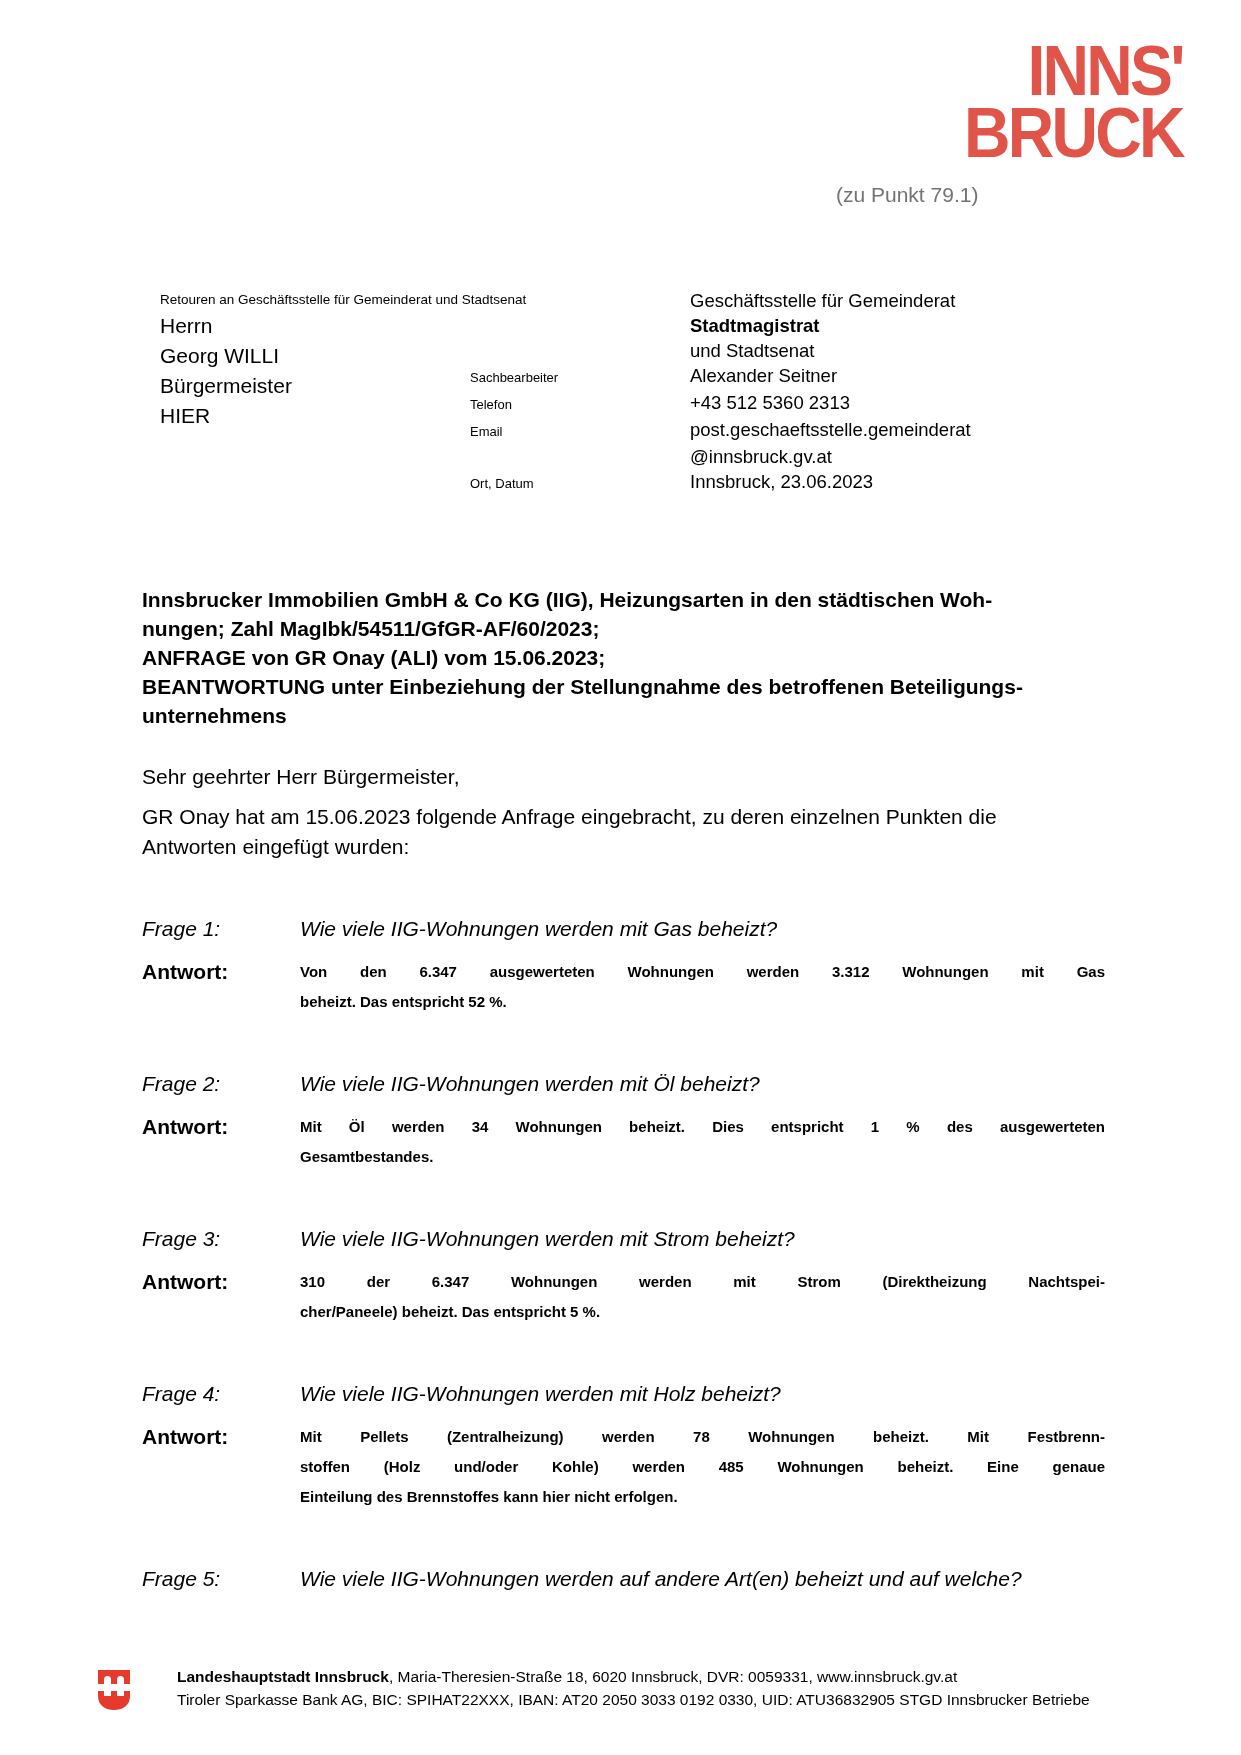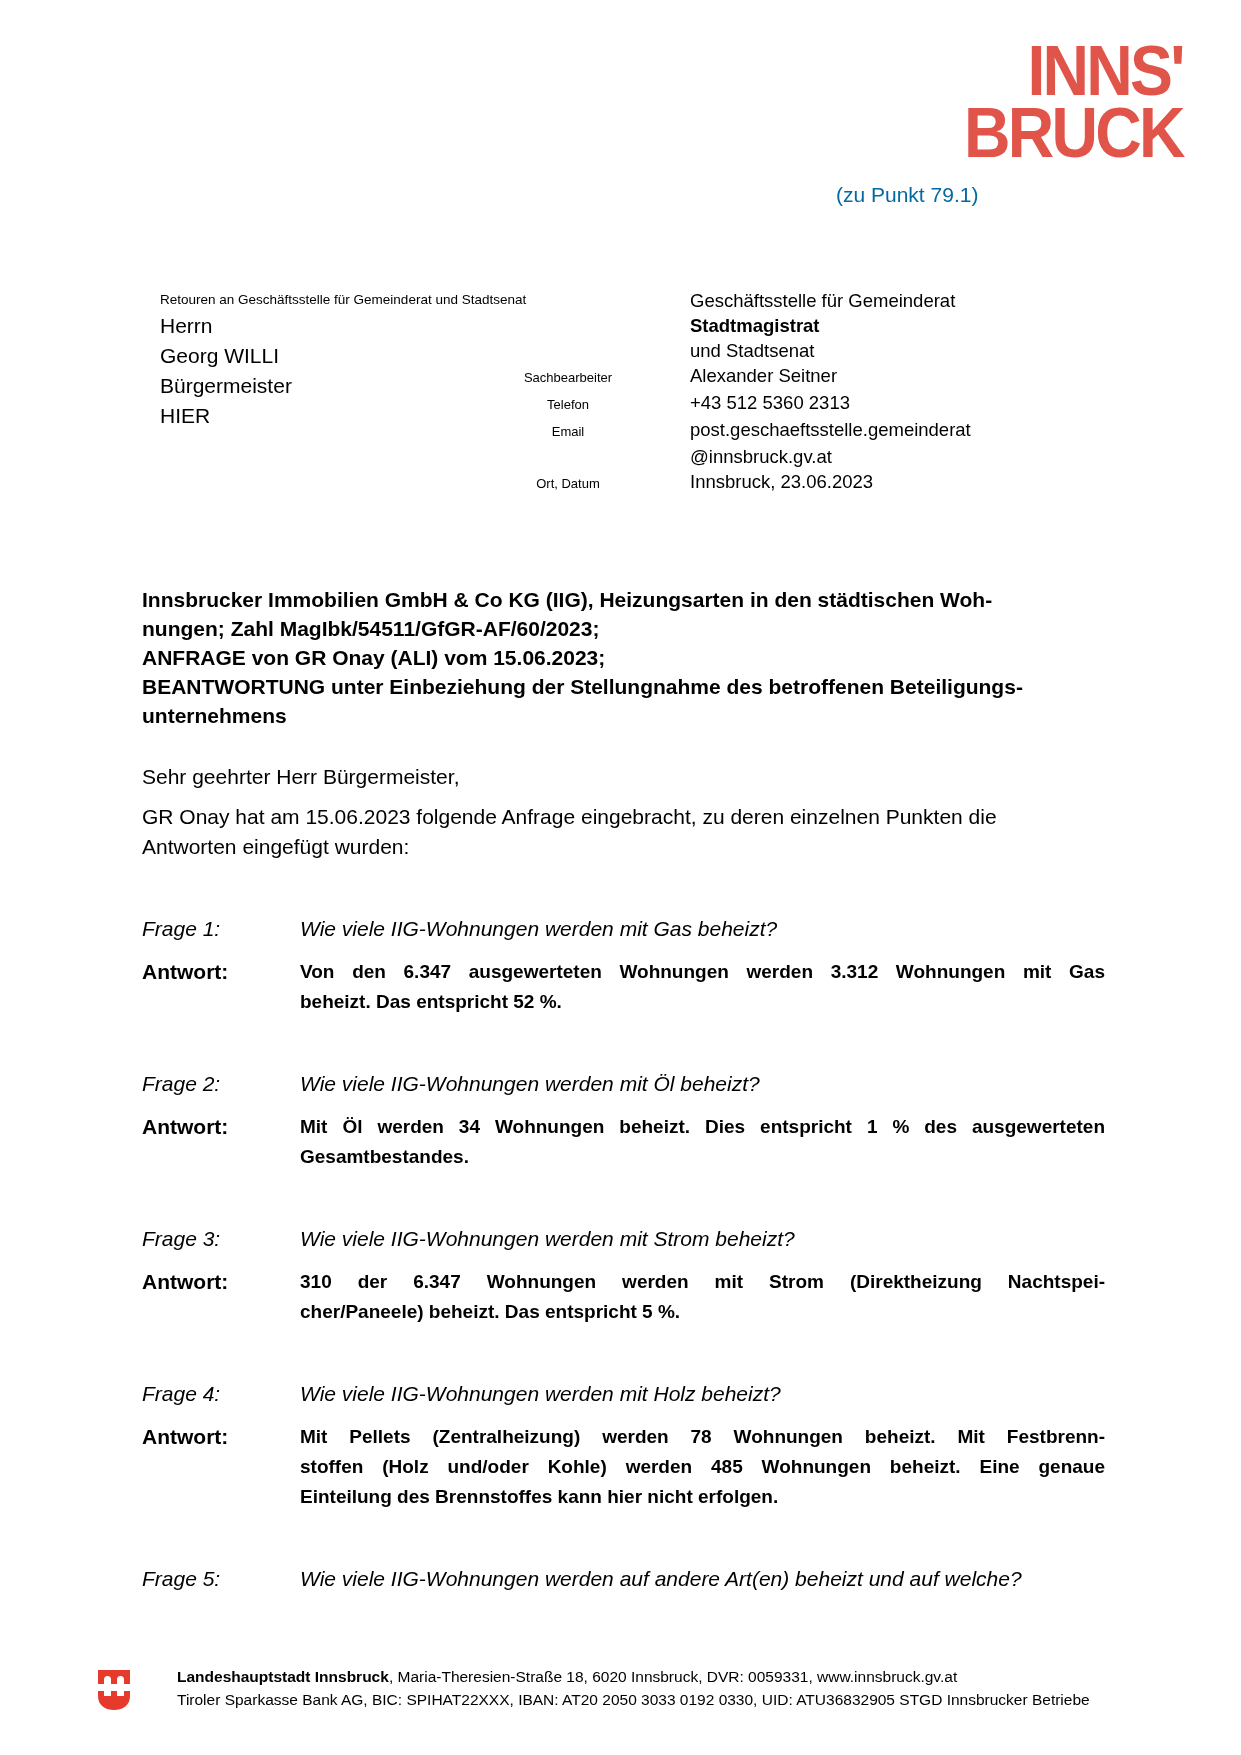--- a/index.html
+++ b/index.html
@@ -18,47 +18,47 @@
     font-weight:bold;
     font-size:70px;
     line-height:62px;
     letter-spacing:-3px;
     color:#e0544a;
     transform:scaleX(0.92);
     transform-origin:top right;
   }
   .blue-note{
     position:absolute;left:836px;top:183px;
-    font-size:21px;color:#0369a1;
+    font-size:21px;color:#737373;
   }
   
   .recipient{position:absolute;left:160px;top:291px;}
   .return-note{font-size:13.5px;line-height:17px;margin-bottom:3px;}
   .recipient-line{font-size:21px;line-height:30px;}
   
   .sender{position:absolute;left:470px;top:288px;}
   .sender-row{display:flex;align-items:baseline;line-height:25px;}
-  .sender-label{width:196px;text-align:center;font-size:13px;flex:none;}
+  .sender-label{width:196px;text-align:left;font-size:13px;flex:none;}
   .sender-value{margin-left:24px;font-size:18.5px;white-space:nowrap;}
   .sender-value.bold{font-weight:bold;}
   
   .letter{position:absolute;left:142px;top:585px;width:963px;}
   .subject div{font-weight:bold;font-size:21px;line-height:29px;white-space:nowrap;}
   .salutation{margin-top:32px;font-size:21px;line-height:30px;}
   .intro{margin-top:10px;}
   .intro div{font-size:21px;line-height:30px;white-space:nowrap;}
   .qa-row{display:flex;}
   .qa-q{margin-top:52px;}
   .qa-a{margin-top:13px;}
   .qa-label{width:158px;flex:none;font-size:21px;line-height:30px;}
   .qa-label.frage{font-style:italic;}
   .qa-label.antwort{font-weight:bold;}
   .qa-content{width:805px;}
   .qa-content.frage{font-style:italic;font-size:21px;line-height:30px;}
-  .qa-content.antwort{font-weight:bold;font-size:19px;line-height:30px;}
+  .qa-content.antwort{font-weight:bold;font-size:15px;line-height:30px;}
   .jl{text-align:justify;text-align-last:justify;}
   .jl-last{text-align:left;}
   
   .footer-logo{position:absolute;left:98px;top:1670px;}
   .footer-text{position:absolute;left:177px;top:1665px;font-size:15.5px;line-height:23px;white-space:nowrap;}
   .footer-text .b{font-weight:bold;}
 </style>
 </head>
 <body>
 

